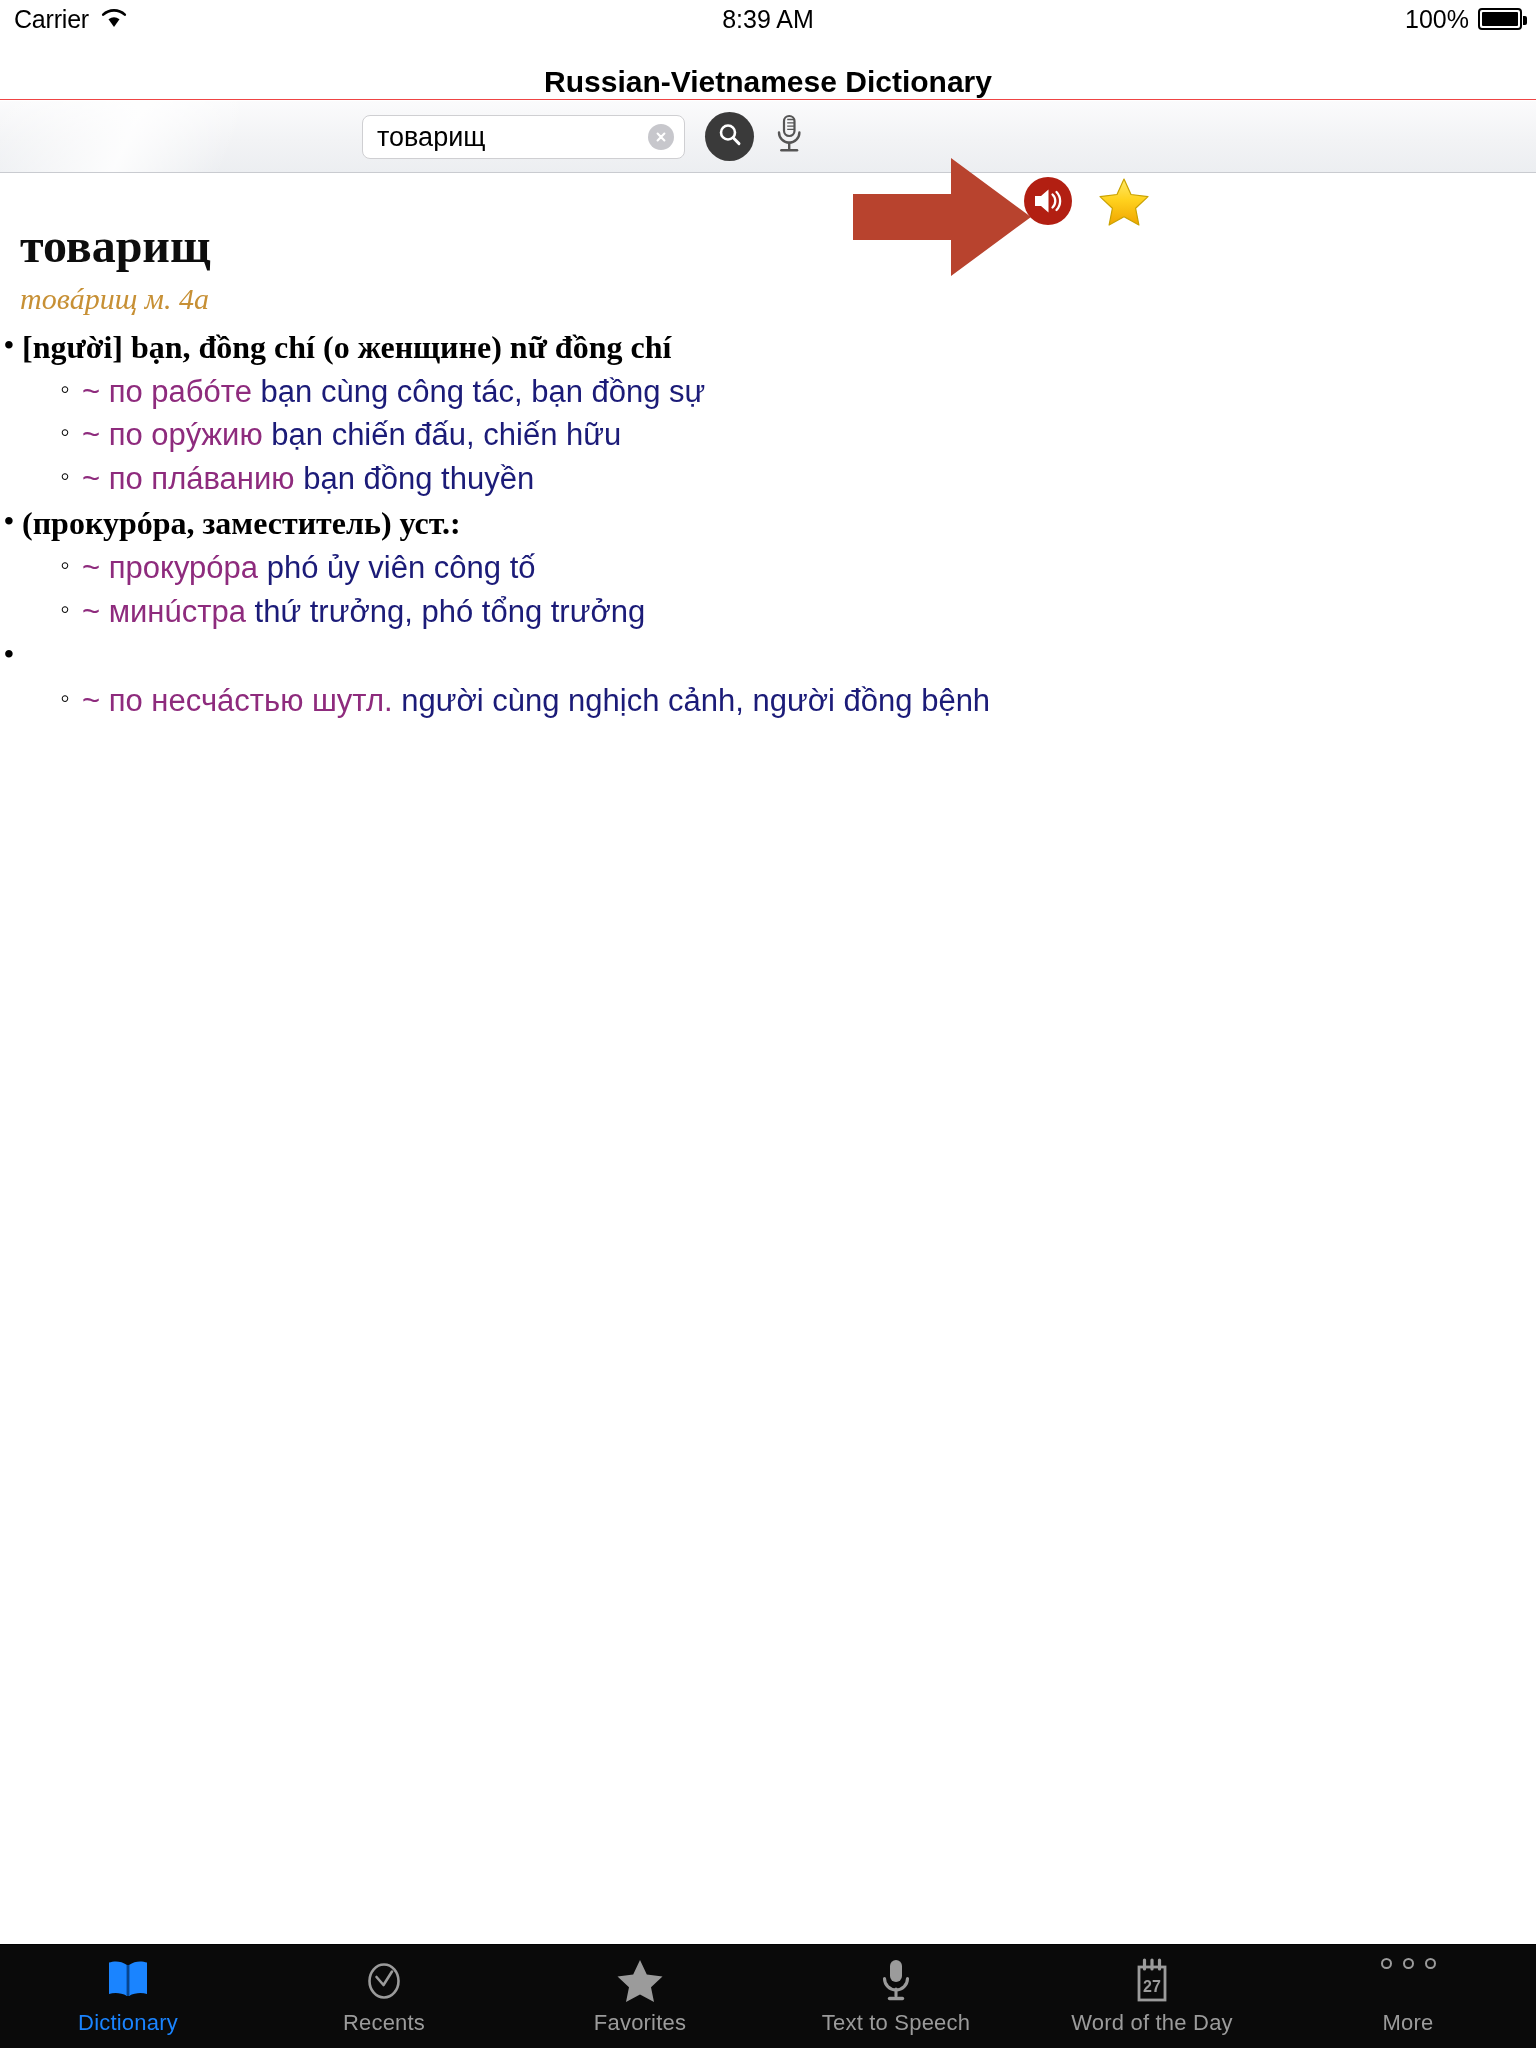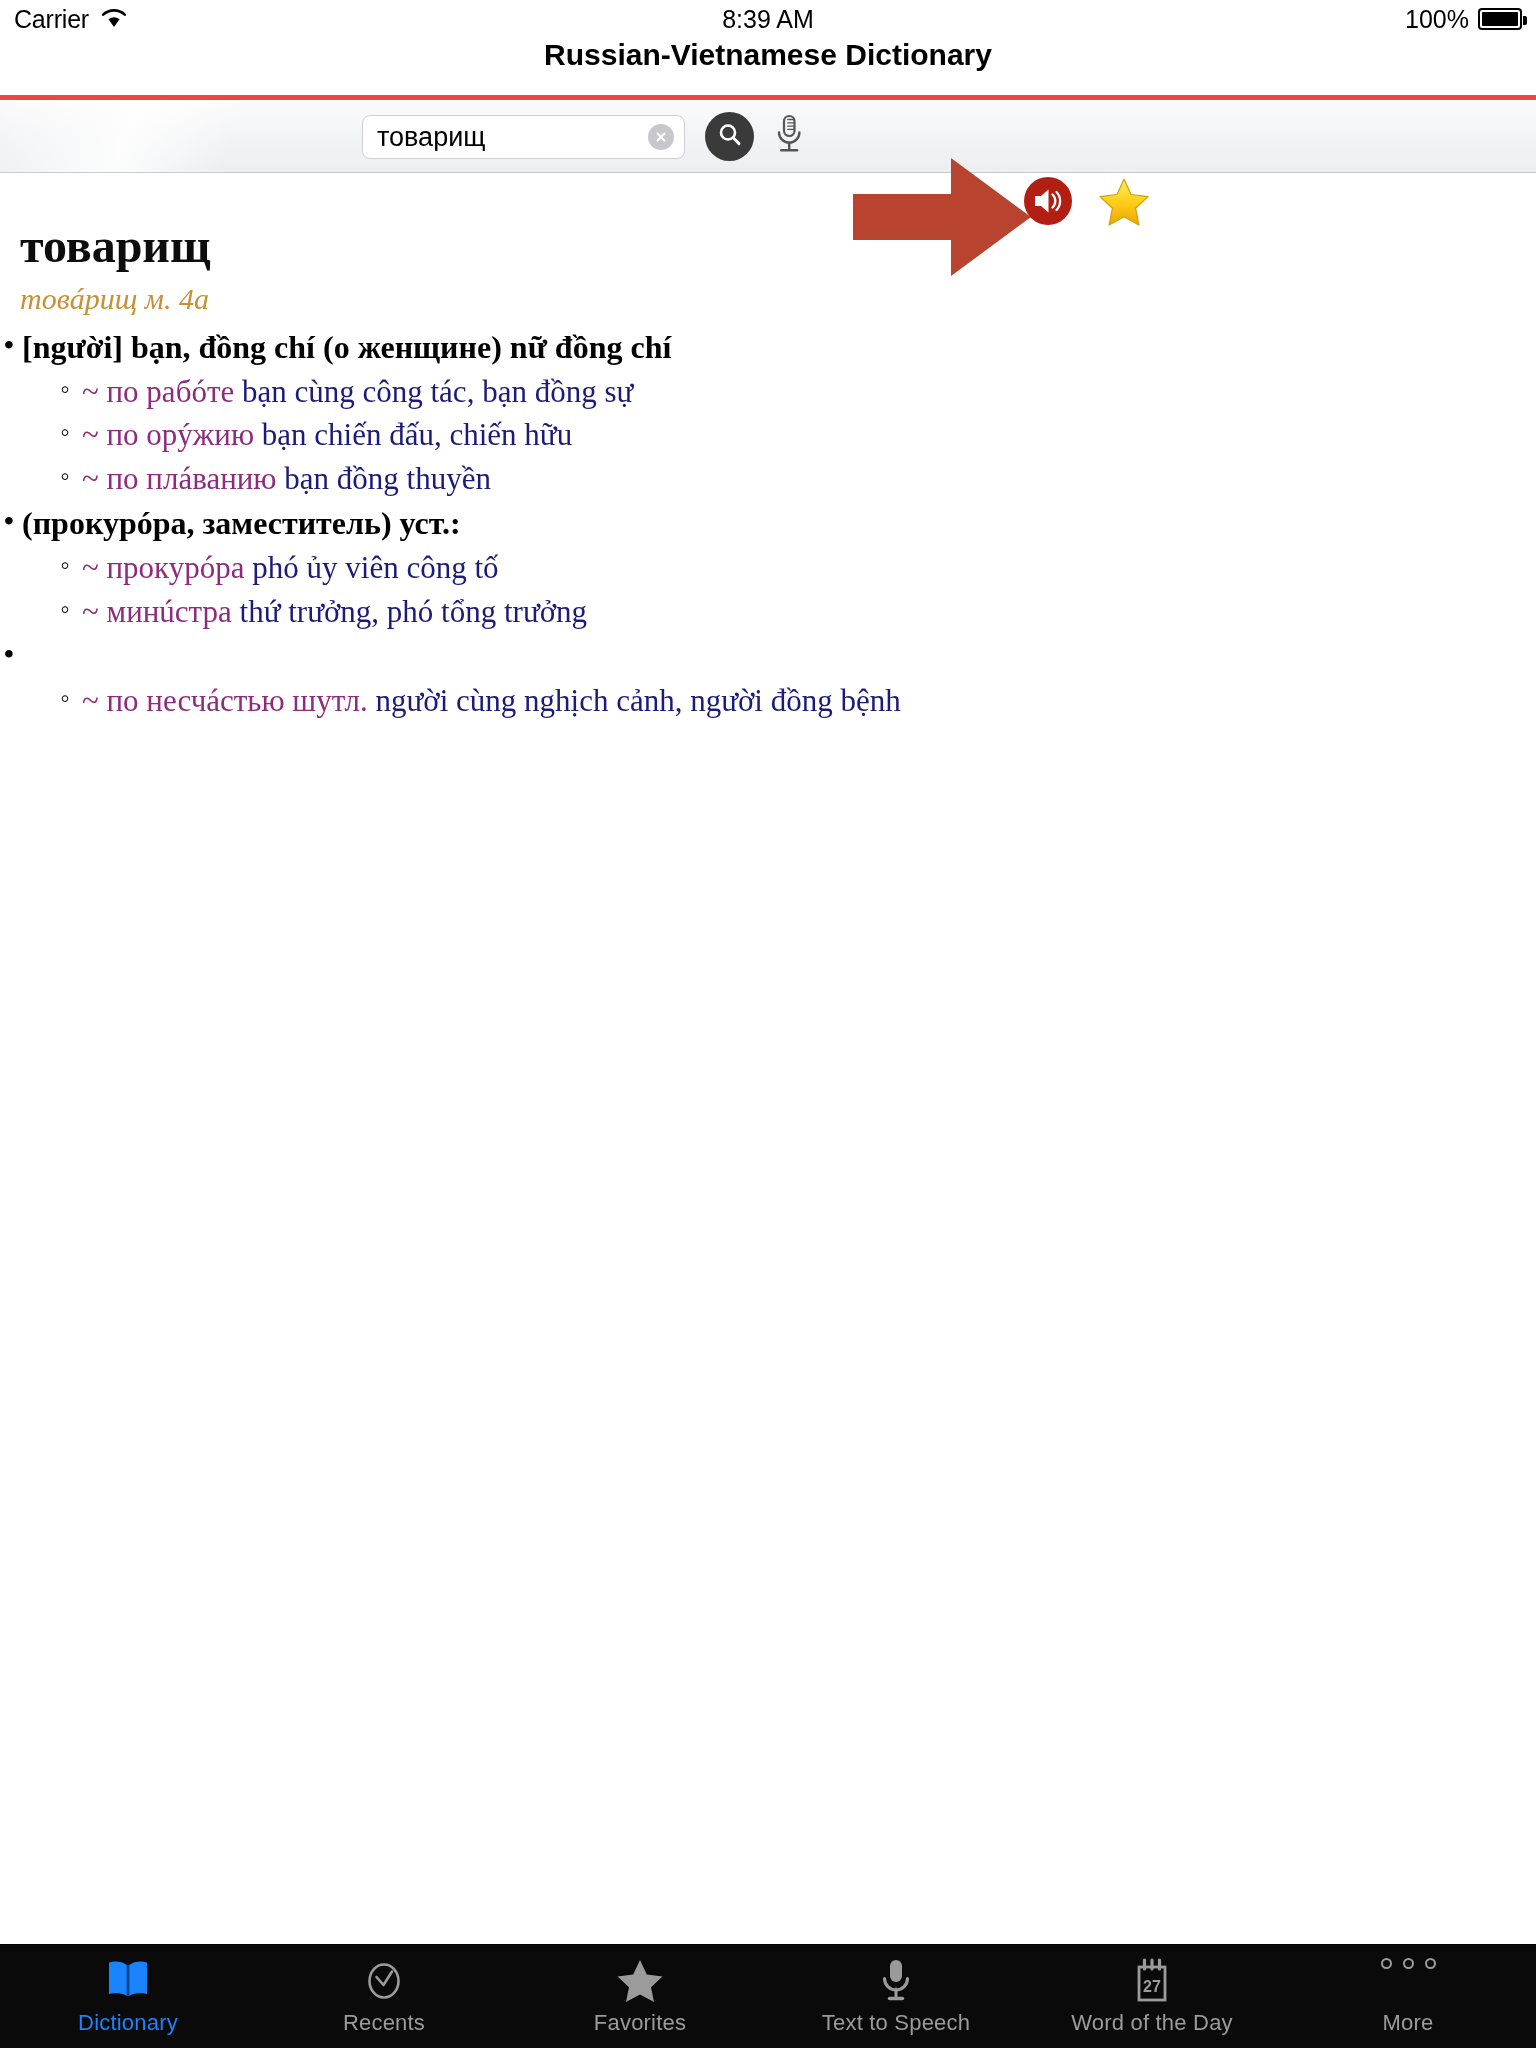--- a/index.html
+++ b/index.html
@@ -27,22 +27,22 @@
   .battery { position:relative; width:44px; height:22px; border:2px solid #000;
      border-radius:4px; }
   .battery::after { content:""; position:absolute; right:-7px; top:6px;
      width:4px; height:9px; background:#000; border-radius:0 2px 2px 0; }
   .battery .fill { position:absolute; left:2px; top:2px; bottom:2px; right:2px;
      background:#000; border-radius:1px; }
 
   
   .navbar {
     position:absolute; top:38px; left:0; width:1536px; height:62px;
-    display:flex; align-items:flex-start; justify-content:center;
-    background:#fff; border-bottom:5px solid #ef4444;
+    display:flex; align-items:flex-end; justify-content:center;
+    background:#fff; border-bottom:1px solid #ef4444;
   }
   .nav-title { font-size:30px; font-weight:700; color:#000; }
 
   
   .searchbar {
     position:absolute; top:101px; left:0; width:1536px; height:72px;
     background:linear-gradient(to bottom,#fbfbfc 0%,#f2f3f5 55%,#eceef1 100%);
     border-bottom:1px solid #c9cbd0;
     display:flex; align-items:center;
   }
@@ -93,21 +93,21 @@
   .sense-line {
     font-family:"Liberation Serif", serif; font-weight:700;
     font-size:32px; color:#000; line-height:1.22;
     padding:3px 0 3px 22px; position:relative;
   }
   .sense-line::before {
     content:"\2022"; position:absolute; left:4px; top:3px; font-size:28px;
   }
   ul.examples { list-style:none; margin:0 0 0 0; padding:0; }
   .example-line {
-    font-family:Liberation Serif, serif; font-size:31px; line-height:1.22;
+    font-family:Liberation Sans, sans-serif; font-size:31px; line-height:1.22;
     padding:3px 0 3px 82px; position:relative; color:#1a1a7a;
   }
   .example-line::before {
     content:"\25E6"; position:absolute; left:60px; top:3px;
     font-size:27px; color:#000;
   }
   .ru { color:#8e2b7d; }
   .vi { color:#1b1b78; }
   .tilde { color:#8e2b7d; }
 

